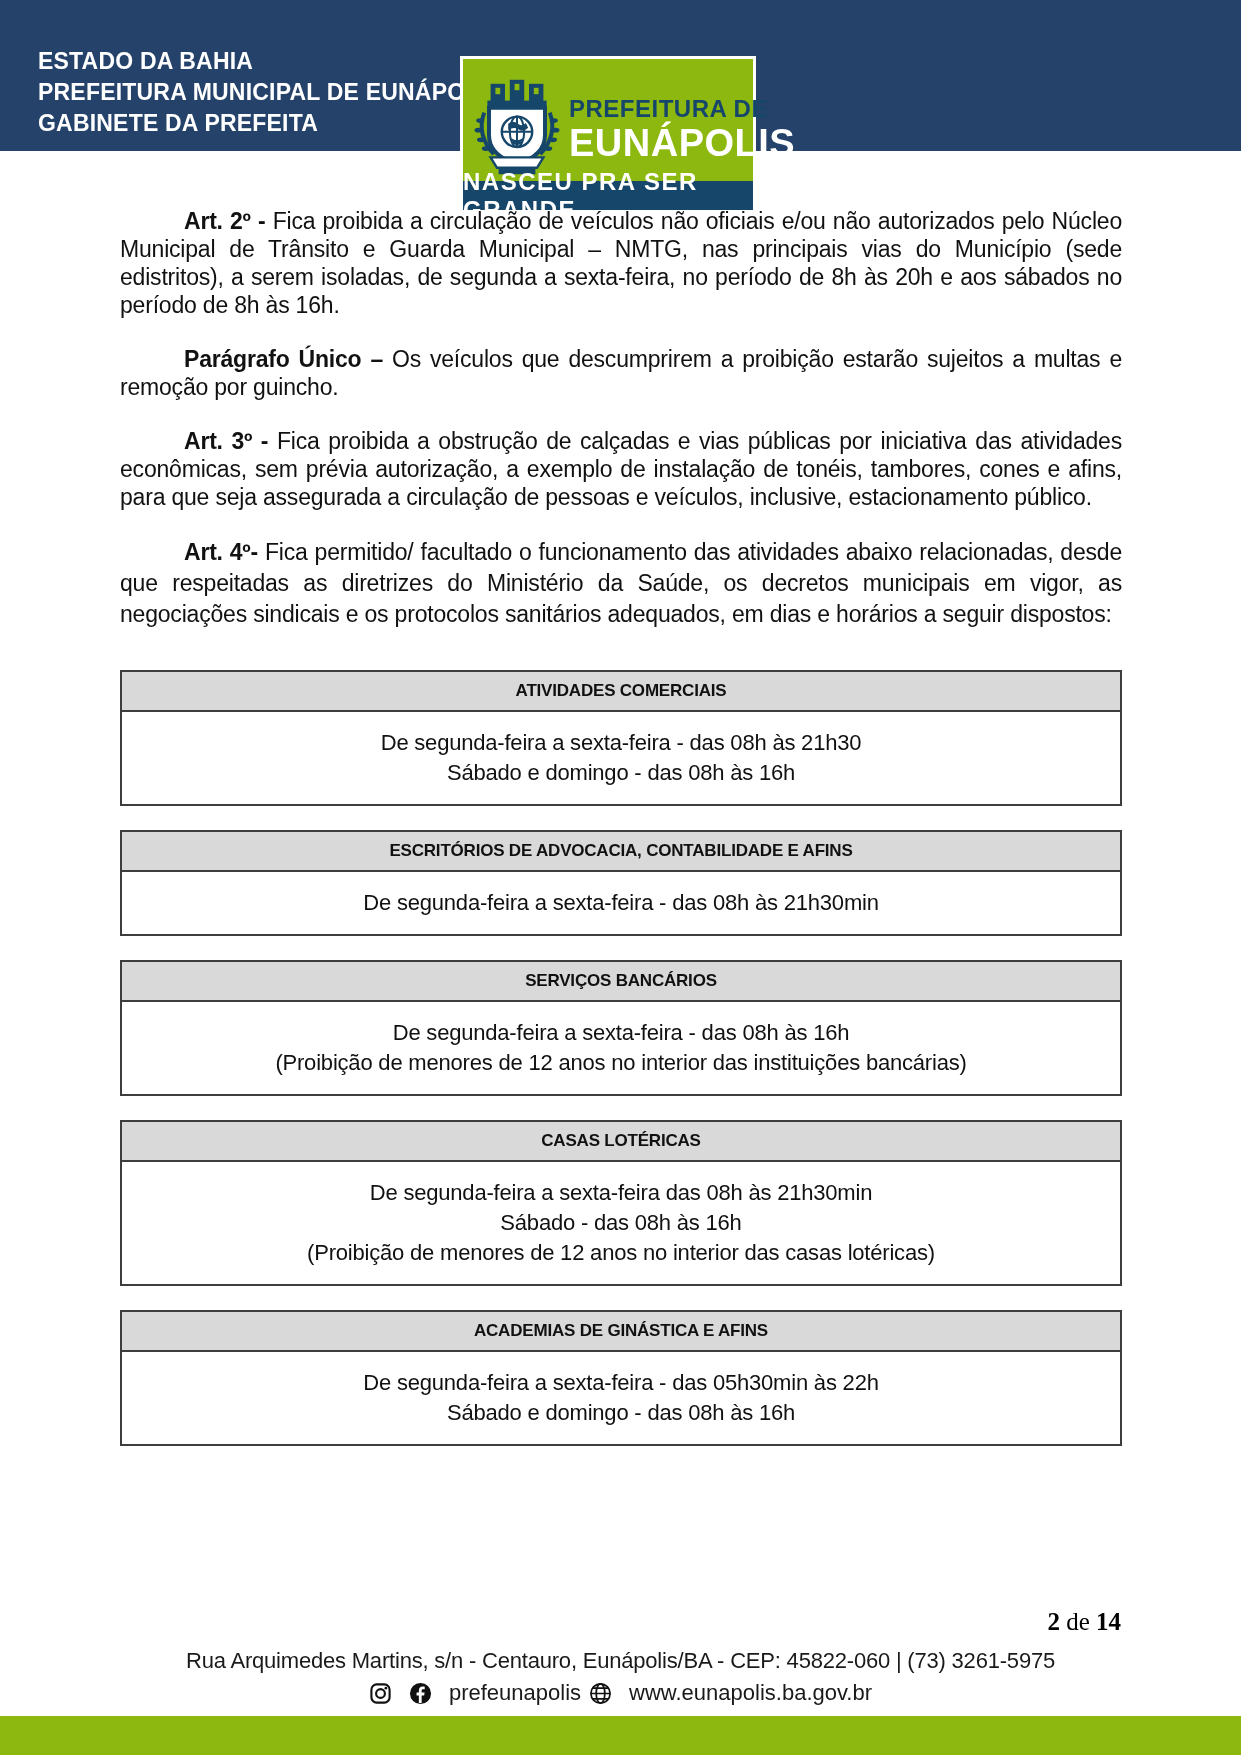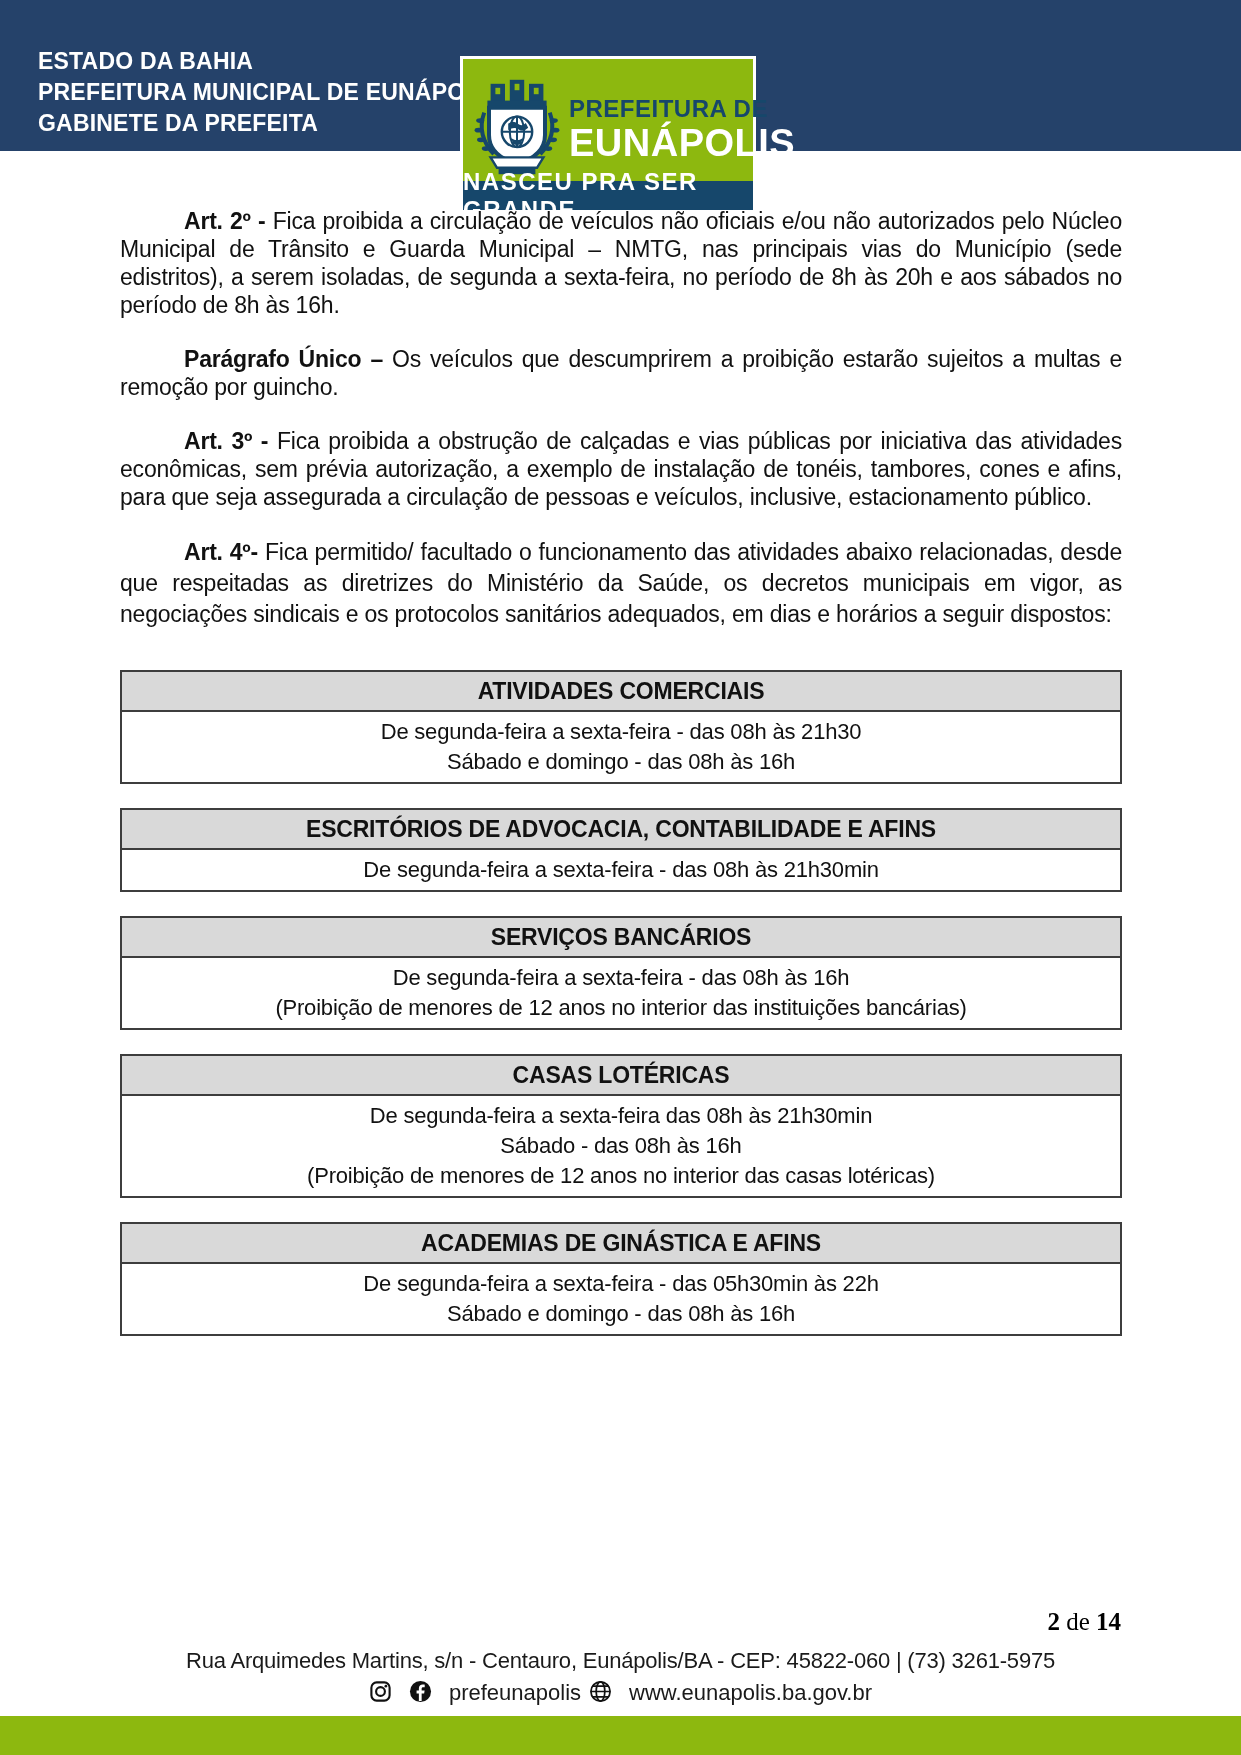--- a/index.html
+++ b/index.html
@@ -27,34 +27,34 @@
   .content{position:absolute;left:120px;top:151px;width:1002px;}
   .para{font-size:23px;line-height:28px;text-align:justify;text-indent:64px;
         margin:0 0 26px 0;letter-spacing:-0.2px;}
   .para.first{margin-top:56px;}
   .para.loose{line-height:31px;margin-bottom:40px;}
   .lead{font-weight:bold;}
 
   
   .tbl{border:2px solid #3d3d3d;margin-bottom:24px;}
   .tbl-title{background:#d9d9d9;border-bottom:2px solid #3d3d3d;font-weight:bold;
-        text-align:center;font-size:23px;line-height:30px;padding:4px 12px;
+        text-align:center;font-size:17px;line-height:30px;padding:4px 12px;
         white-space:pre-line;letter-spacing:-0.2px;}
-  .tbl-body{text-align:center;font-size:22px;line-height:30px;padding:5px 12px;
+  .tbl-body{text-align:center;font-size:22px;line-height:30px;padding:16px 12px;
         white-space:pre-line;letter-spacing:-0.2px;}
 
   
   .page-num{position:absolute;right:120px;top:1608px;font-family:"Liberation Serif",serif;
         font-size:25px;color:#000;}
   .page-num b{font-weight:bold;}
   .addr{position:absolute;left:0;top:1648px;width:1241px;text-align:center;
         font-size:22px;color:#1a1a1a;letter-spacing:-0.2px;}
   .social{position:absolute;left:0;top:1680px;width:1241px;display:flex;
         align-items:center;justify-content:center;gap:8px;font-size:22px;color:#1a1a1a;}
-  .social .grp{display:flex;gap:17px;}
+  .social .grp{display:flex;align-items:center;gap:17px;}
   .social svg{display:block;}
   .greenband{position:absolute;left:0;top:1716px;width:1241px;height:39px;background:#8db80f;}
 </style>
 </head>
 <body>
 
 <div class="page">
 
   <div class="band">
     <div class="org">

